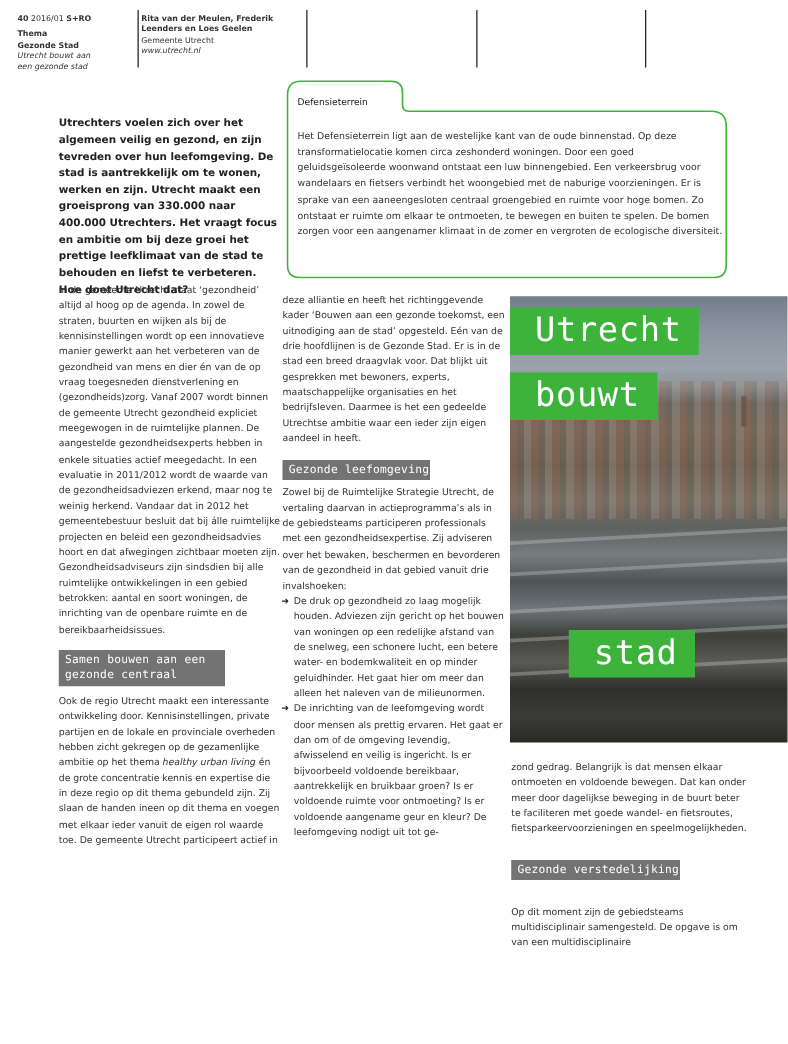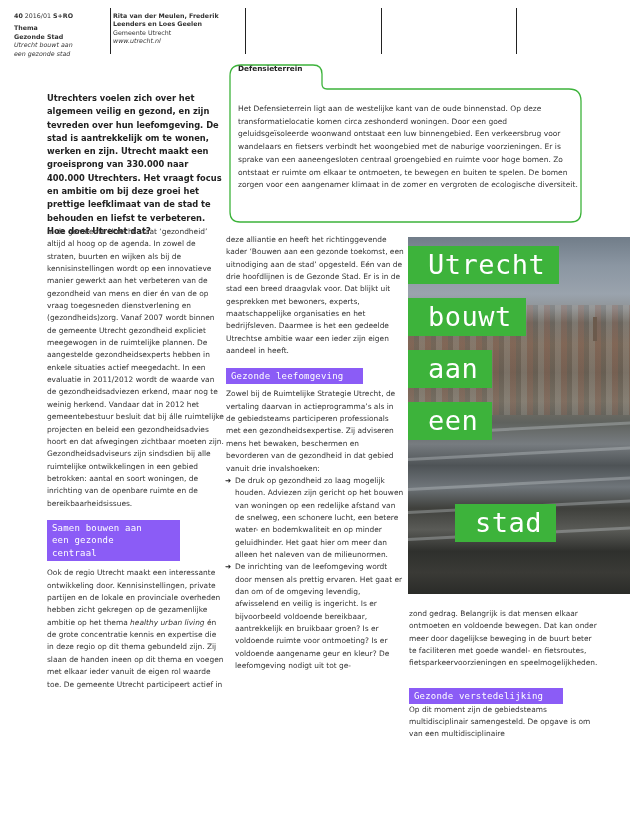--- a/index.html
+++ b/index.html
@@ -13,30 +13,30 @@
   .meta-left { left: 14px; width: 90px; }
   .meta-left .issue { margin-bottom: 4px; }
   .meta-left .issue .pg { font-weight: bold; }
   .vline { position: absolute; top: 8px; width: 1px; height: 46px; background: #222; }
   .meta-author { left: 113px; width: 135px; }
 
   .intro { position: absolute; left: 47px; top: 73px; width: 178px; font-size: 8.3px; line-height: 13.3px; font-weight: bold; color: #222; margin-top: 19px; }
 
   .box { position: absolute; left: 229px; top: 64px; width: 353px; height: 159px; }
   .box svg { position: absolute; left: 0; top: 0; }
-  .box-title { position: absolute; left: 9px; top: 0; font-size: 7.3px; font-weight: bold; color: #222; }
+  .box-title { position: absolute; left: 9px; top: 13px; font-size: 7.3px; font-weight: normal; color: #222; }
   .box-body { position: absolute; left: 9px; top: 39px; width: 340px; font-size: 7.5px; line-height: 12.7px; color: #333; }
 
   .col { position: absolute; font-size: 7.45px; line-height: 12.35px; color: #333; }
   .col p { margin-bottom: 0; }
   .col1 { left: 47px; top: 226px; width: 178px; }
   .col2 { left: 226px; top: 234px; width: 178px; }
   .col3 { left: 409px; top: 608px; width: 190px; }
 
-  .hl { display: inline-block; background: #8b5cf6; color: #ffffff; font-family: "DejaVu Sans Mono", monospace; font-size: 9px; line-height: 12px; padding: 2px 20px 2px 5px; letter-spacing: 0.2px; }
+  .hl { display: inline-block; background: #737373; color: #ffffff; font-family: "DejaVu Sans Mono", monospace; font-size: 9px; line-height: 12px; padding: 2px 1px 2px 5px; letter-spacing: 0.2px; }
   .hl-block { margin: 10px 0 6px 0; }
   .hl-2line { width: 133px; line-height: 12.5px; }
 
   .bullet { position: relative; padding-left: 9px; }
   .bullet .arrow { position: absolute; left: -1px; top: 0; font-weight: bold; color: #222; }
 
   .photo { position: absolute; left: 408px; top: 237px; width: 232px; height: 357px; overflow: hidden;
     background:
       linear-gradient(180deg,
         #717d89 0%, #8b96a2 8%, #9aa3ad 16%, #8f9497 20%,
@@ -93,45 +93,43 @@
     <span class="hl hl-2line">Samen bouwen aan een gezonde centraal</span>
   </div>
   <p><span>Ook de regio Utrecht maakt een interessante ontwikkeling door. Kennisinstellingen, private partijen en de lokale en provinciale overheden hebben zicht gekregen op de gezamenlijke ambitie op het thema </span><em>healthy urban living</em><span> én de grote concentratie kennis en expertise die in deze regio op dit thema gebundeld zijn. Zij slaan de handen ineen op dit thema en voegen met elkaar ieder vanuit de eigen rol waarde toe. De gemeente Utrecht participeert actief in</span></p>
 </div>
 
 <div class="col col2">
   <p>deze alliantie en heeft het richtinggevende kader ‘Bouwen aan een gezonde toekomst, een uitnodiging aan de stad’ opgesteld. Eén van de drie hoofdlijnen is de Gezonde Stad. Er is in de stad een breed draagvlak voor. Dat blijkt uit gesprekken met bewoners, experts, maatschappelijke organisaties en het bedrijfsleven. Daarmee is het een gedeelde Utrechtse ambitie waar een ieder zijn eigen aandeel in heeft.</p>
   <div class="hl-block" style="margin:11px 0 4px 0">
     <span class="hl">Gezonde leefomgeving</span>
   </div>
-  <p>Zowel bij de Ruimtelijke Strategie Utrecht, de vertaling daarvan in actieprogramma’s als in de gebiedsteams participeren professionals met een gezondheidsexpertise. Zij adviseren mens het bewaken, beschermen en bevorderen van de gezondheid in dat gebied vanuit drie invalshoeken:</p>
+  <p>Zowel bij de Ruimtelijke Strategie Utrecht, de vertaling daarvan in actieprogramma’s als in de gebiedsteams participeren professionals met een gezondheidsexpertise. Zij adviseren over het bewaken, beschermen en bevorderen van de gezondheid in dat gebied vanuit drie invalshoeken:</p>
   <div class="bullet">
     <span class="arrow">➜</span>
     <span>De druk op gezondheid zo laag mogelijk houden. Adviezen zijn gericht op het bouwen van woningen op een redelijke afstand van de snelweg, een schonere lucht, een betere water- en bodemkwaliteit en op minder geluidhinder. Het gaat hier om meer dan alleen het naleven van de milieunormen.</span>
   </div>
   <div class="bullet">
     <span class="arrow">➜</span>
     <span>De inrichting van de leefomgeving wordt door mensen als prettig ervaren. Het gaat er dan om of de omgeving levendig, afwisselend en veilig is ingericht. Is er bijvoorbeeld voldoende bereikbaar, aantrekkelijk en bruikbaar groen? Is er voldoende ruimte voor ontmoeting? Is er voldoende aangename geur en kleur? De leefomgeving nodigt uit tot ge-</span>
   </div>
 </div>
 
 <div class="photo">
   <div class="city"></div>
   <div class="tower"></div>
   <div class="stripe" style="top:190px"></div>
   <div class="stripe" style="top:215px"></div>
   <div class="stripe" style="top:245px"></div>
   <div class="stripe" style="top:268px"></div>
   <div class="stripe" style="top:295px"></div>
   <div class="photo-word" style="top:9px;">Utrecht</div>
   <div class="photo-word" style="top:61px;text-align:right;">bouwt</div>
-  <div class="photo-word" style="top:113px;">aan</div>
-  <div class="photo-word" style="top:165px;">een</div>
   <div class="photo-word" style="top:267px;margin-left:47px;">stad</div>
 </div>
 
 <div class="col col3">
   <p>zond gedrag. Belangrijk is dat mensen elkaar ontmoeten en voldoende bewegen. Dat kan onder meer door dagelijkse beweging in de buurt beter te faciliteren met goede wandel- en fietsroutes, fietsparkeervoorzieningen en speelmogelijkheden.</p>
-  <div class="hl-block" style="margin:18px 0 0 0">
+  <div class="hl-block" style="margin:18px 0 20px 0">
     <span class="hl">Gezonde verstedelijking</span>
   </div>
   <p>Op dit moment zijn de gebiedsteams multidisciplinair samengesteld. De opgave is om van een multidisciplinaire</p>
 </div>
 
 </body></html>

